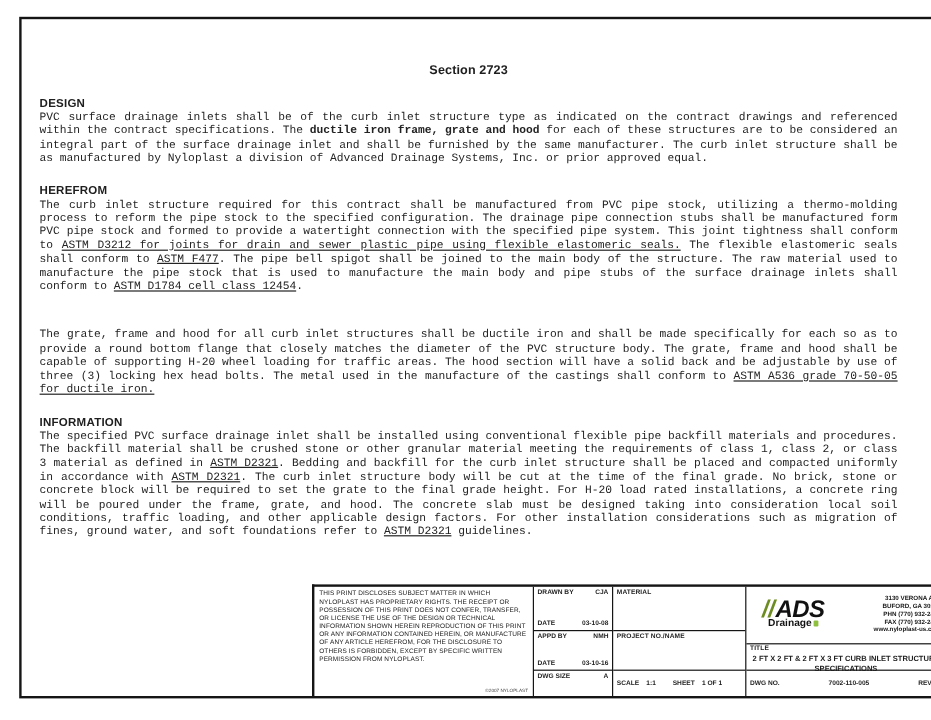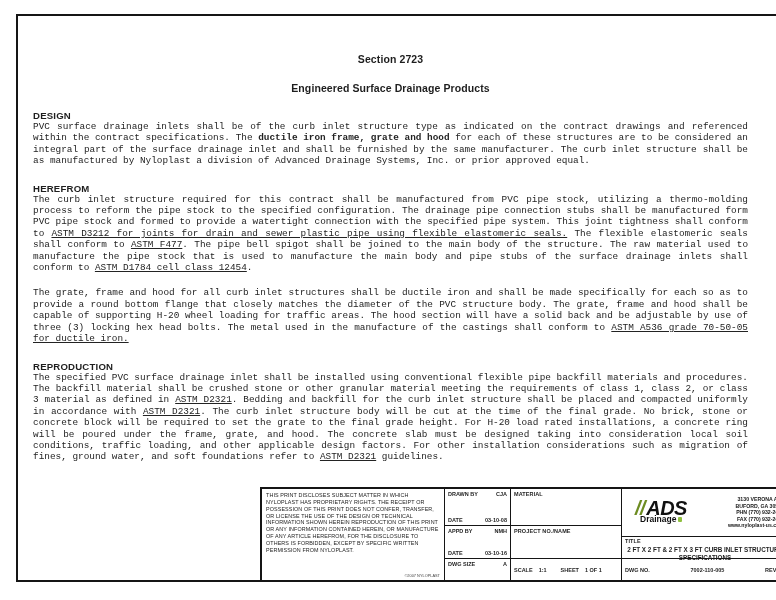--- a/index.html
+++ b/index.html
@@ -16,21 +16,21 @@
     text-align:center;font-size:10.5px;font-weight:bold;letter-spacing:.1px;
   }
   .t1{margin-top:37px;}
   .t2{margin-top:17px;}
   .sec-head{font-size:9.6px;font-weight:bold;margin-top:16px;letter-spacing:.2px;}
   .para{
     font-size:9.4px;line-height:11.4px;text-align:justify;margin:0;
     color:#232323;
     font-family:Liberation Mono, monospace;
   }
-  .para + .para{margin-top:14px;}
+  .para + .para{margin-top:29px;}
   
   .tb{
     position:absolute;right:0;bottom:0;width:528px;height:93px;
     border-top:2px solid #151515;border-left:2px solid #151515;
     box-sizing:border-box;display:flex;background:#fff;font-size:5.5px;
   }
   .tb *{box-sizing:border-box;}
   .tb-col{display:flex;flex-direction:column;}
   .tb-col1{width:183px;border-right:1px solid #151515;position:relative;padding:3px 4px 2px 4px;}
   .tb-col2{width:66px;border-right:1px solid #151515;}
@@ -63,30 +63,29 @@
   .addr{flex:1;text-align:right;font-size:5.2px;font-weight:bold;line-height:6.6px;padding-right:4px;color:#161616;}
   .title-lines{text-align:center;font-weight:bold;font-size:6.3px;line-height:7.6px;margin-top:2px;}
   .dwgrow{display:flex;width:100%;justify-content:space-between;align-items:center;}
 </style>
 </head>
 <body>
 
 <div class="frame">
   <div class="doc">
     <div class="center-title t1">Section 2723</div>
-    <div class="center-title t2">Engineered Surface Drainage Products</div>
 
     <div class="sec-head">DESIGN</div>
     <p class="para"><span>PVC surface drainage inlets shall be of the curb inlet structure type as indicated on the contract drawings and referenced within the contract specifications.  The </span><span style="font-weight: bold;">ductile iron frame, grate and hood</span><span> for each of these structures are to be considered an integral part of the surface drainage inlet and shall be furnished by the same manufacturer.  The curb inlet structure shall be as manufactured by Nyloplast a division of Advanced Drainage Systems, Inc. or prior approved equal.</span></p>
 
     <div class="sec-head">HEREFROM</div>
     <p class="para"><span>The curb inlet structure required for this contract shall be manufactured from PVC pipe stock, utilizing a thermo-molding process to reform the pipe stock to the specified configuration.  The drainage pipe connection stubs shall be manufactured form PVC pipe stock and formed to provide a watertight connection with the specified pipe system.  This joint tightness shall conform to </span><span style="text-decoration: underline;">ASTM D3212 for joints for drain and sewer plastic pipe using flexible elastomeric seals.</span><span>  The flexible elastomeric seals shall conform to </span><span style="text-decoration: underline;">ASTM F477</span><span>.  The pipe bell spigot shall be joined to the main body of the structure.  The raw material used to manufacture the pipe stock that is used to manufacture the main body and pipe stubs of the surface drainage inlets shall conform to </span><span style="text-decoration: underline;">ASTM D1784 cell class 12454</span><span>.</span></p>
     <p class="para"><span>The grate, frame and hood for all curb inlet structures shall be ductile iron and shall be made specifically for each so as to provide a round bottom flange that closely matches the diameter of the PVC structure body.  The grate, frame and hood shall be capable of supporting H-20 wheel loading for traffic areas.  The hood section will have a solid back and be adjustable by use of three (3) locking hex head bolts.  The metal used in the manufacture of the castings shall conform to </span><span style="text-decoration: underline;">ASTM A536 grade 70-50-05 for ductile iron.</span></p>
 
-    <div class="sec-head">REPRODUCTION</div>
+    <div class="sec-head">INFORMATION</div>
     <p class="para"><span>The specified PVC surface drainage inlet shall be installed using conventional flexible pipe backfill materials and procedures.  The backfill material shall be crushed stone or other granular material meeting the requirements of class 1, class 2, or class 3 material as defined in </span><span style="text-decoration: underline;">ASTM D2321</span><span>.  Bedding and backfill for the curb inlet structure shall be placed and compacted uniformly in accordance with </span><span style="text-decoration: underline;">ASTM D2321</span><span>.  The curb inlet structure body will be cut at the time of the final grade.  No brick, stone or concrete block will be required to set the grate to the final grade height.  For H-20 load rated installations, a concrete ring will be poured under the frame, grate, and hood.  The concrete slab must be designed taking into consideration local soil conditions, traffic loading, and other applicable design factors.  For other installation considerations such as migration of fines, ground water, and soft foundations refer to </span><span style="text-decoration: underline;">ASTM D2321</span><span> guidelines.</span></p>
   </div>
 
   <div class="tb">
 
     <div class="tb-col tb-col1">
       <div class="disclaimer">THIS PRINT DISCLOSES SUBJECT MATTER IN WHICH NYLOPLAST HAS PROPRIETARY RIGHTS.  THE RECEIPT OR POSSESSION OF THIS PRINT DOES NOT CONFER, TRANSFER, OR LICENSE THE USE OF THE DESIGN OR TECHNICAL INFORMATION SHOWN HEREIN REPRODUCTION OF THIS PRINT OR ANY INFORMATION CONTAINED HEREIN, OR MANUFACTURE OF ANY ARTICLE HEREFROM, FOR THE DISCLOSURE TO OTHERS IS FORBIDDEN, EXCEPT BY SPECIFIC WRITTEN PERMISSION FROM NYLOPLAST.</div>
       <div class="tb-copyright">©2007 NYLOPLAST</div>
     </div>
 

